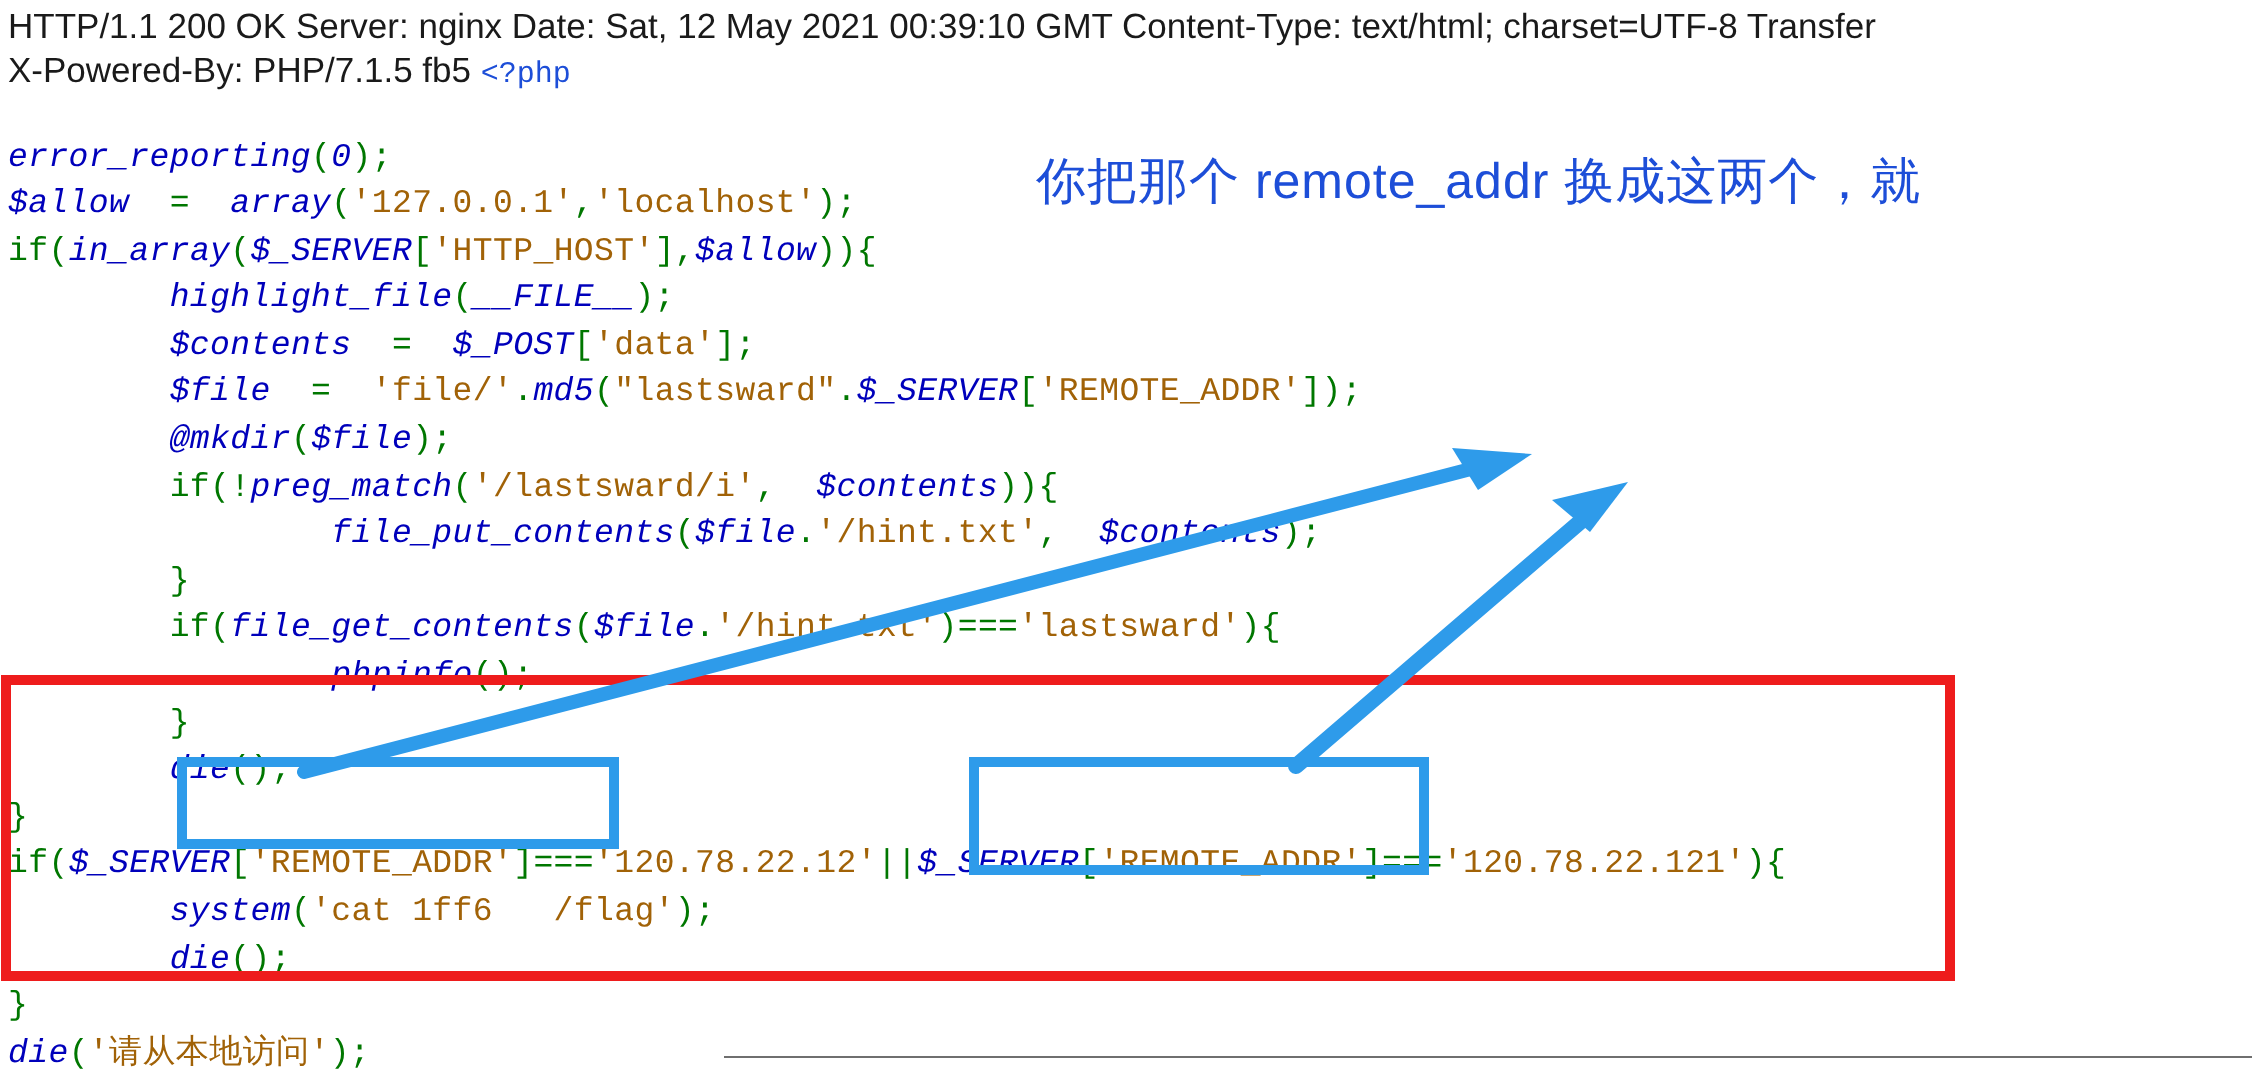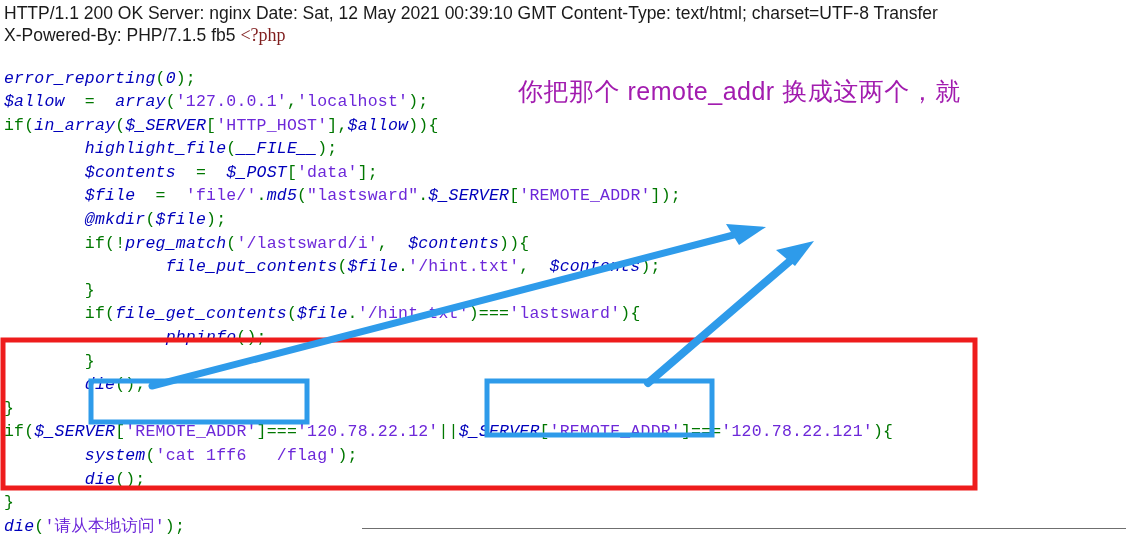--- a/index.html
+++ b/index.html
@@ -25,54 +25,54 @@
     font-family: "Liberation Sans", sans-serif;
     font-size: 17.5px;
     line-height: 22px;
     color: #1a1a1a;
     white-space: nowrap;
   }
   #http-header .line2 {
     display: block;
   }
   .php-open-tag {
-    font-family: Liberation Serif, serif;
-    font-size: 18px;
-    color: #7f1d1d;
+    font-family: Liberation Mono, monospace;
+    font-size: 15px;
+    color: #1d4ed8;
   }
 
   
   #php-source {
     position: absolute;
     left: 4px;
     top: 50px;
     font-family: "Liberation Mono", monospace;
     font-size: 16.5px;
     line-height: 23.6px;
     white-space: pre;
     letter-spacing: 0.2px;
   }
   #php-source .ln {
     display: block;
     height: 23.6px;
   }
   .kw   { color: #007700; }  
   .fn   { color: #0000BB; font-style: italic; }  
-  .str  { color: #6d28d9; }
+  .str  { color: #a16207; }
 
   
   #annotation {
     position: absolute;
     left: 518px;
     top: 74px;
     width: 600px;
     font-family: "Liberation Sans", sans-serif;
     font-size: 25px;
     line-height: 34px;
-    color: #a21caf;
+    color: #1d4ed8;
     letter-spacing: 0.5px;
   }
   #annotation .l2 { display: block; }
 
   
   #overlay {
     position: absolute;
     left: 0;
     top: 0;
     width: 1126px;

